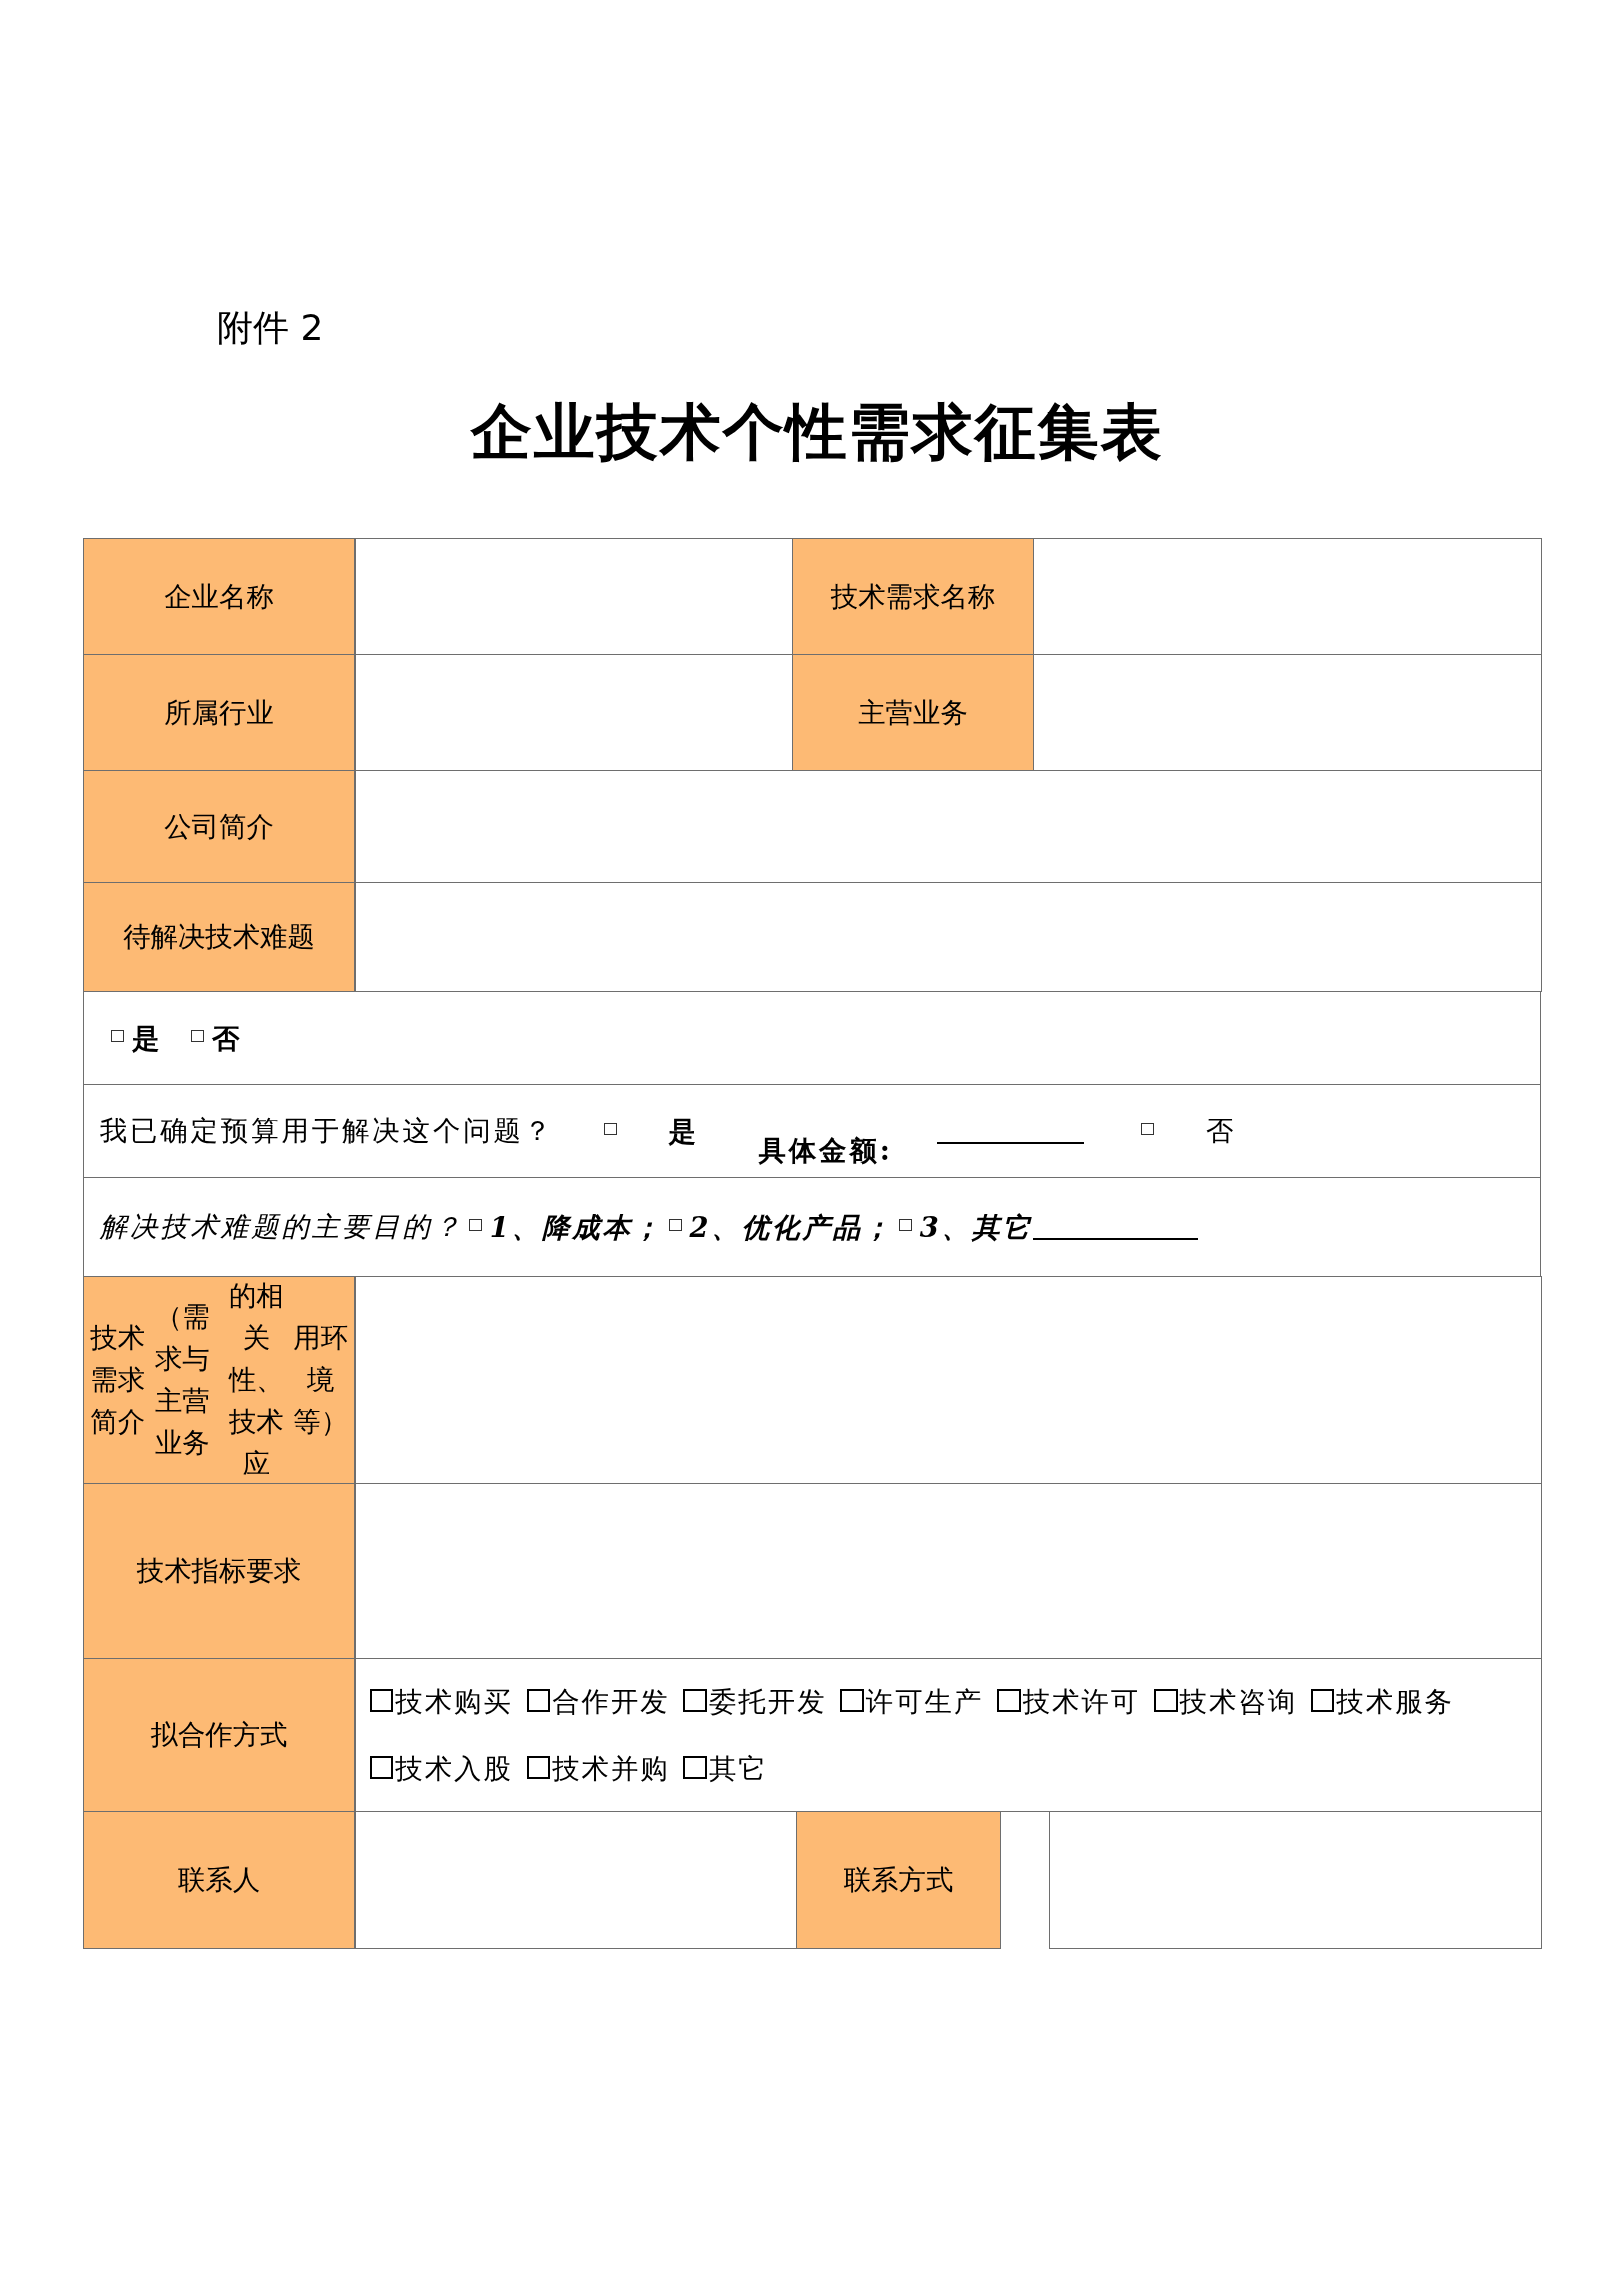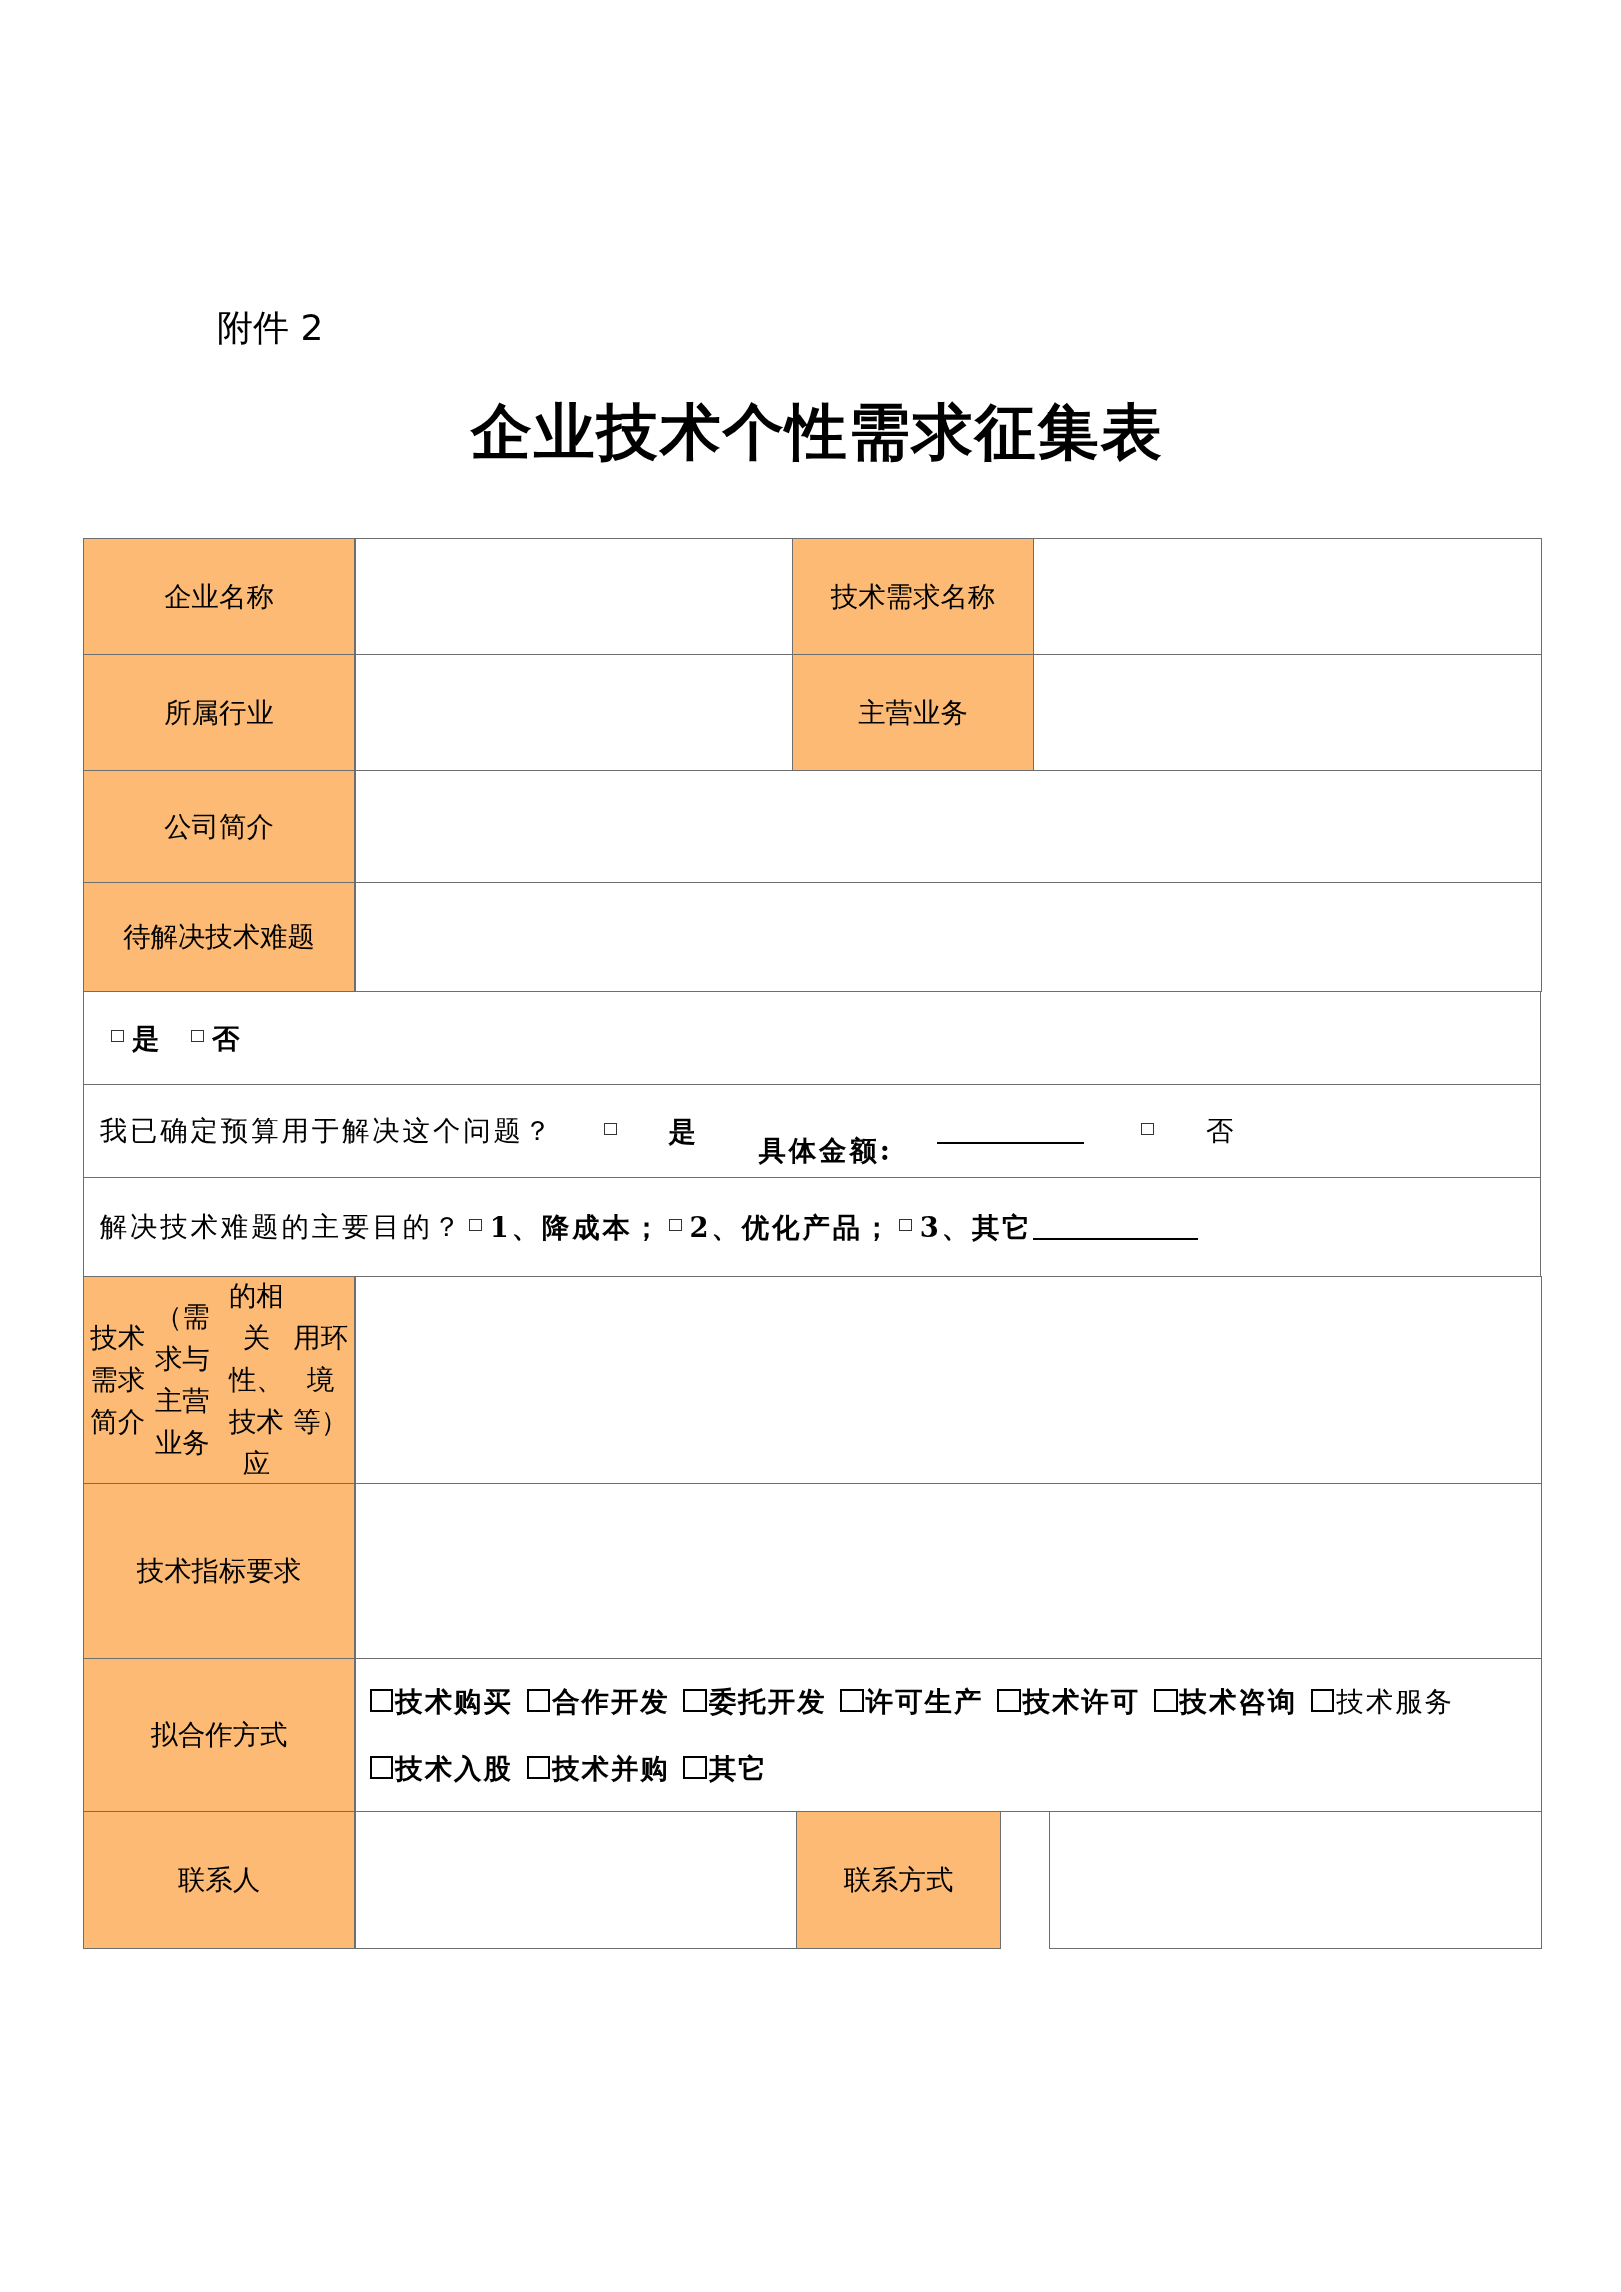--- a/index.html
+++ b/index.html
@@ -13,21 +13,21 @@
   .cell { position:absolute; box-sizing:border-box; border:1.5px solid #6e6e6e;
           display:flex; align-items:center; font-size:27.4px; line-height:42px; }
   .gray { background:#fdba74; justify-content:center; text-align:center; }
   .white { background:#fff; }
   .full { padding-left:15.7px; white-space:nowrap; letter-spacing:2.9px; }
   .b { font-weight:bold; }
   .box { display:inline-block; width:10.8px; height:10.8px; border:1.5px solid #333; margin:0 7.8px 0 5.9px; vertical-align:middle; position:relative; top:-2px; }
   .bigbox { display:inline-block; width:19.6px; height:19.6px; border:2px solid #000; margin-right:2px; vertical-align:middle; position:relative; top:-2.9px; }
   .blank { display:inline-block; border-bottom:2.9px solid #000; vertical-align:baseline; height:23.5px; }
   .opts { padding:7.8px 9.8px 7.8px 13.7px; line-height:67px; font-size:27.4px; letter-spacing:2px; align-items:center; }
-  .opt { white-space:nowrap; margin-right:13.7px;font-weight:bold; }
+  .opt { white-space:nowrap; margin-right:13.7px; }
   .multi { line-height:42px; padding:0 5.9px; }
 </style>
 </head>
 <body>
 
 <div class="attach">附件 2</div>
 <div class="title">企业技术个性需求征集表</div>
 
 <div>
 
@@ -57,21 +57,21 @@
   <div class="cell white full" style="left:83px;top:1084px;width:1458px;height:94px;gap:44px;">
     <span>我已确定预算用于解决这个问题？</span>
     <span class="box"></span>
     <span class="b">是</span>
     <span class="b" style="margin-left:15.7px;margin-top:38px;">具体金额:</span>
     <span class="blank" style="width:147px;"></span>
     <span class="box" style="margin-left:13.7px;"></span>
     <span>否</span>
   </div>
 
-  <div class="cell white full" style="left:83px;top:1177px;width:1458px;height:100px;">
+  <div class="cell white full" style="left:83px;top:1177px;width:1458px;height:100px;font-style:italic;">
     <span>解决技术难题的主要目的？</span>
     <span class="box"></span>
     <span class="b">1、</span>
       <span class="b">降成本；</span>
     <span class="box"></span>
     <span class="b">2、</span>
       <span class="b">优化产品；</span>
     <span class="box"></span>
     <span class="b">3、</span>
       <span class="b">其它</span>

